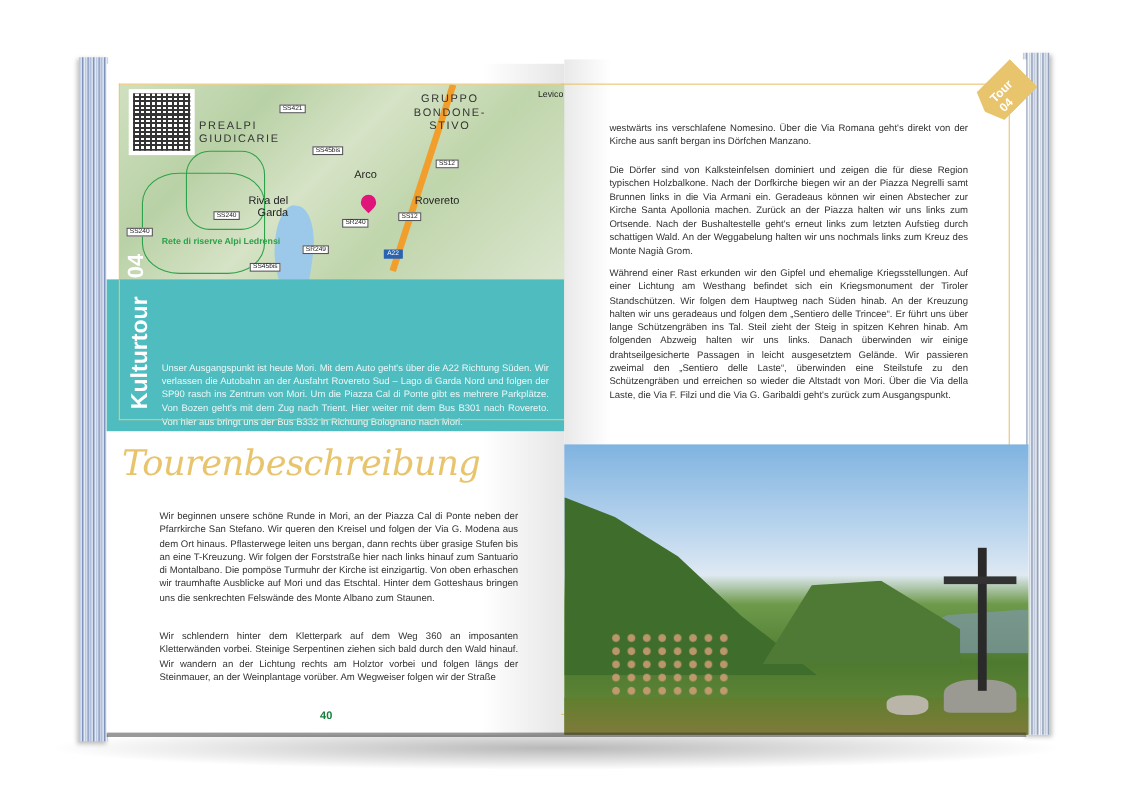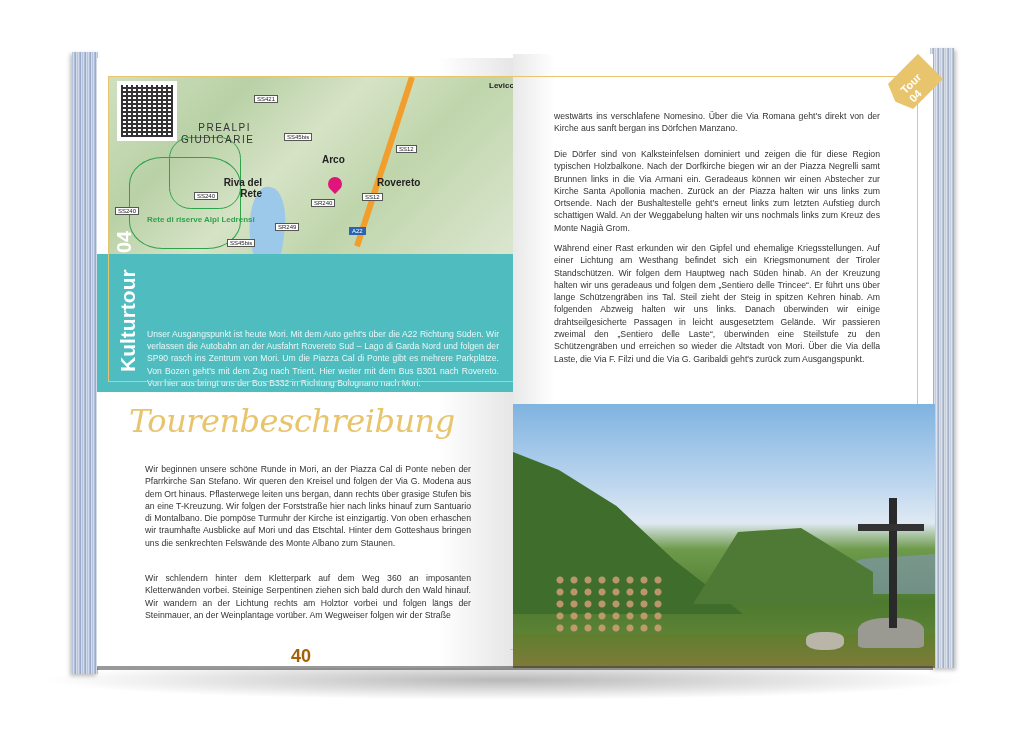--- a/index.html
+++ b/index.html
@@ -13,42 +13,42 @@
   .page-right{left:513px;width:420px;top:54px;height:614px;background:linear-gradient(90deg,#e9e9e9 0%,#fff 10%,#fff 100%);}
   .bottom-line{position:absolute;left:97px;top:666px;width:836px;height:4px;background:#333;opacity:0.5;}
 
   
   .map{position:absolute;left:108px;top:76px;width:405px;height:178px;border:1px solid #e8c46d;border-bottom:none;overflow:hidden;
        background:linear-gradient(135deg,#cfe0bf 0%,#b9d1a6 25%,#d6e3c6 45%,#bfd5ab 65%,#dbe6cf 100%);}
   .map .lake{position:absolute;left:140px;top:110px;width:36px;height:80px;background:#9cc9ea;border-radius:40% 60% 30% 70%;transform:rotate(8deg);}
   .map .river{position:absolute;left:300px;top:0;width:6px;height:178px;background:#f29e2c;transform:rotate(18deg);transform-origin:top;}
   .map .trail{position:absolute;border:1.5px solid #2ea24a;border-radius:30%;}
   .map .label{position:absolute;font-size:10px;color:#333;letter-spacing:1.5px;}
-  .map .town{position:absolute;font-size:10px;font-weight:bold;color:#222;}
+  .map .town{position:absolute;font-size:10px;font-weight:normal;color:#222;}
   .map .road{position:absolute;font-size:6px;background:#fff;border:1px solid #555;padding:0 2px;color:#222;}
   .map .green-label{position:absolute;font-size:8px;font-weight:bold;color:#2ea24a;line-height:9px;}
   .qr{position:absolute;left:8px;top:4px;width:52px;height:52px;background:#fff;padding:4px;}
   .qr-inner{width:100%;height:100%;background:
      repeating-linear-gradient(0deg,#111 0 2px,transparent 2px 4px),
      repeating-linear-gradient(90deg,#111 0 2px,#fff 2px 5px);opacity:0.85;}
   .pin{position:absolute;left:219px;top:100px;width:14px;height:14px;background:#e0157a;border-radius:50% 50% 50% 0;transform:rotate(-45deg);}
   .tour-num{position:absolute;left:4px;top:150px;font-size:20px;font-weight:bold;color:#fff;transform:rotate(-90deg);transform-origin:left top;}
 
   
   .teal{position:absolute;left:97px;top:254px;width:416px;height:138px;background:#4fbcbf;}
   .teal-border{position:absolute;left:108px;top:254px;width:405px;height:128px;border:1px solid #e8c46d;border-top:none;border-right:none;box-sizing:border-box;}
   .kulturtour{position:absolute;left:116px;top:372px;font-size:21px;font-weight:bold;color:#fff;transform:rotate(-90deg);transform-origin:left top;white-space:nowrap;}
   .teal h2{position:absolute;left:50px;top:7px;margin:0;font-size:17px;font-weight:bold;color:#fff;font-family:"Liberation Sans",sans-serif;}
   .teal .info{position:absolute;left:50px;top:28px;width:352px;font-size:8.6px;line-height:12.2px;color:#eaf7f7;text-align:justify;margin-top:46px;}
 
-  .script-title{position:absolute;left:129px;top:402px;font-family:"DejaVu Serif",serif;font-style:italic;font-size:32px;color:#e8c46d;letter-spacing:-0.5px;}
+  .script-title{position:absolute;left:111px;top:402px;font-family:"DejaVu Serif",serif;font-style:italic;font-size:32px;color:#e8c46d;letter-spacing:-0.5px;}
   .body-text{position:absolute;font-size:8.7px;line-height:12.3px;color:#333;text-align:justify;}
   .p1{left:145px;top:463px;width:326px;}
   .p2{left:145px;top:572px;width:326px;}
-  .page-number{position:absolute;left:291px;top:646px;font-size:18px;font-weight:bold;color:#a16207;}
+  .page-number{position:absolute;left:291px;top:646px;font-size:10px;font-weight:bold;color:#15803d;}
 
   
   .frame{position:absolute;left:510px;top:76px;width:408px;height:574px;border:1px solid #e8c46d;border-left:none;box-sizing:border-box;}
   .tab{position:absolute;left:888px;top:66px;width:50px;height:36px;background:#e8c46d;transform:rotate(-45deg);clip-path:polygon(15% 0,100% 0,100% 100%,15% 100%,0 50%);}
   .tab span{position:absolute;left:12px;top:10px;font-size:11px;font-weight:bold;color:#fff;}
   .r1{left:554px;top:110px;width:326px;}
   .r2{left:554px;top:148px;width:326px;}
   .r3{left:554px;top:242px;width:326px;}
   .photo{position:absolute;left:513px;top:404px;width:422px;height:264px;overflow:hidden;
          background:linear-gradient(180deg,#7fb3e0 0%,#bcd6ee 30%,#dfe9f3 45%,#6e9a4b 55%,#4d7a2f 75%,#6c8b3c 100%);}
@@ -72,23 +72,24 @@
 <div class="page page-left"></div>
 
 <div class="map">
   <div class="lake"></div>
   <div class="river"></div>
   <div class="trail" style="left:20px;top:80px;width:110px;height:90px;"></div>
   <div class="trail" style="left:60px;top:60px;width:70px;height:70px;"></div>
   <div class="qr">
       <div class="qr-inner"></div>
     </div>
-  <div class="label" style="left:72px;top:45px;width:70px;line-height:12px;text-align:right;">PREALPI GIUDICARIE</div>
+  <div class="label" style="left:72px;top:32px;width:70px;line-height:12px;">PREALPI GIUDICARIE</div>
+  <div class="label" style="left:250px;top:8px;width:100px;line-height:12px;text-align:center;">GRUPPO BONDONE-STIVO</div>
   <div class="town" style="left:178px;top:77px;margin-left:35px;">Arco</div>
-  <div class="town" style="left:105px;top:100px;width:48px;line-height:11px;text-align:right;">Riva del Rete</div>
+  <div class="town" style="left:105px;top:100px;width:48px;line-height:11px;text-align:right;">Riva del Garda</div>
   <div class="town" style="left:268px;top:100px;">Rovereto</div>
   <div class="town" style="left:380px;top:4px;font-size:8px;">Levico</div>
   <div class="road" style="left:145px;top:18px;">SS421</div>
   <div class="road" style="left:175px;top:56px;">SS45bis</div>
   <div class="road" style="left:85px;top:115px;">SS240</div>
   <div class="road" style="left:6px;top:130px;">SS240</div>
   <div class="road" style="left:166px;top:146px;">SR249</div>
   <div class="road" style="left:118px;top:162px;">SS45bis</div>
   <div class="road" style="left:202px;top:122px;">SR240</div>
   <div class="road" style="left:287px;top:68px;">SS12</div>

